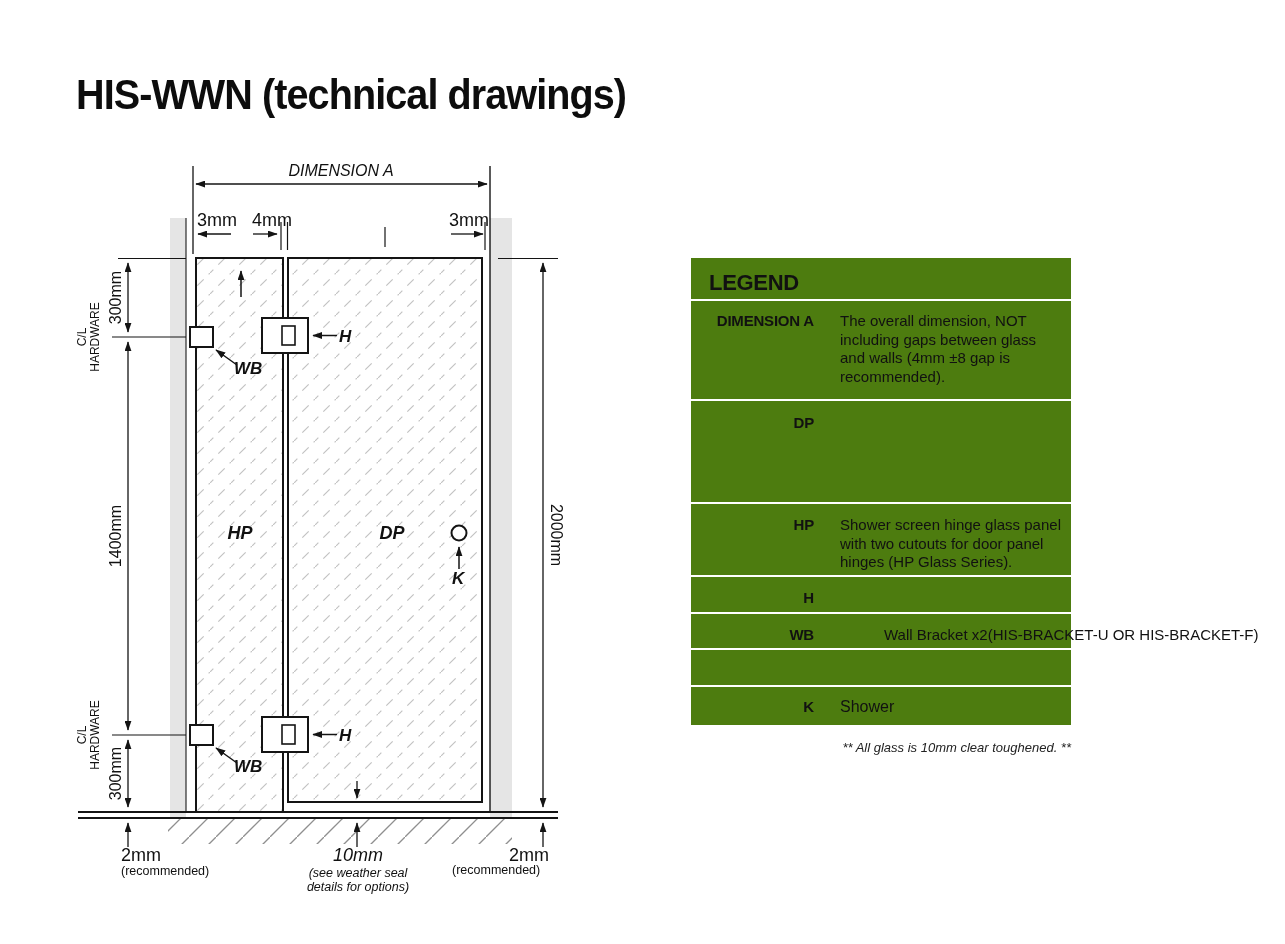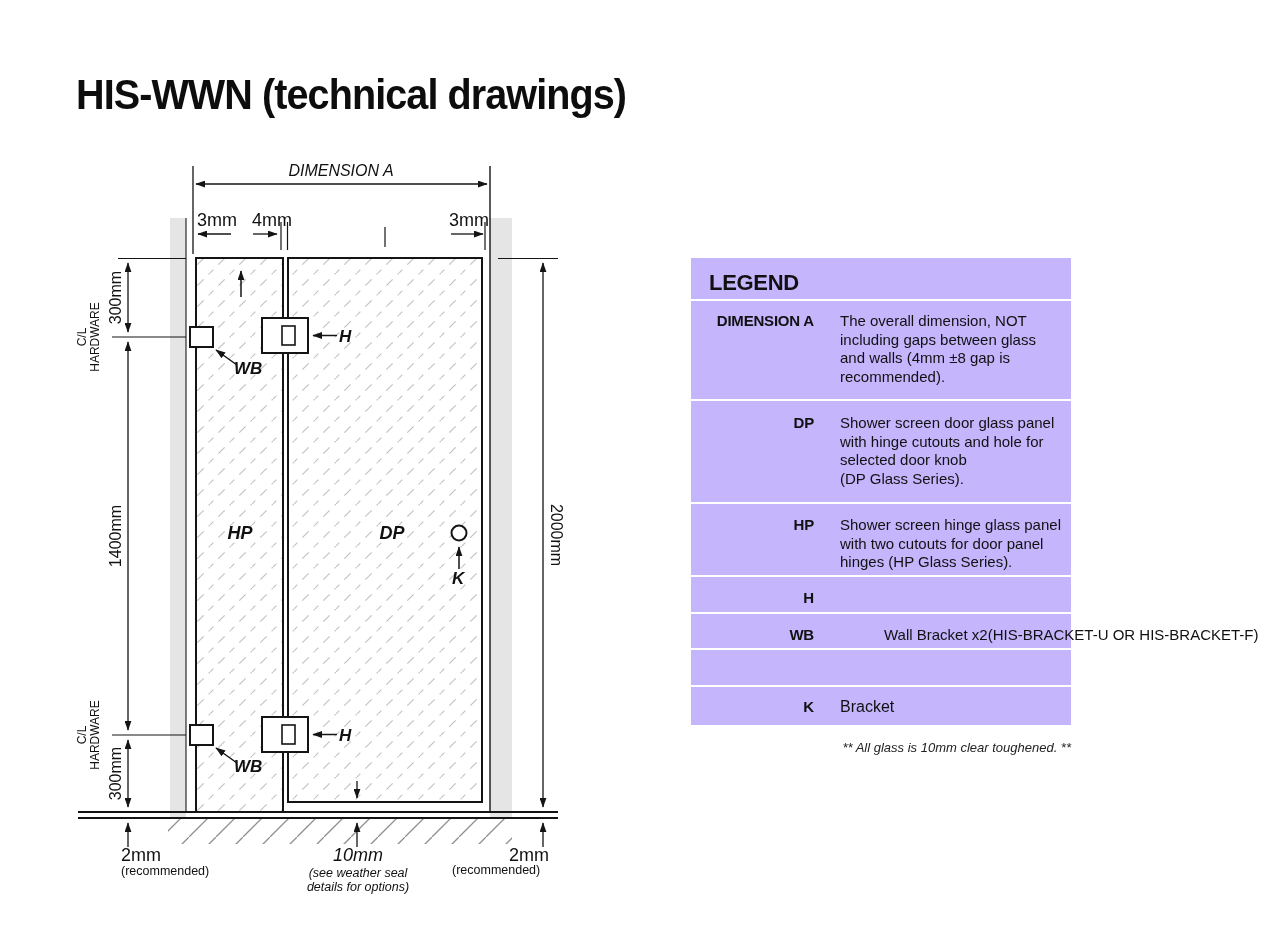--- a/index.html
+++ b/index.html
@@ -23,21 +23,21 @@
   .t12 { font-size: 12.5px; }
   .it  { font-style: italic; }
   .bi  { font-style: italic; font-weight: 700; }
   .clh { font-size: 12px; }
   .lbl { font-size: 17px; }
   .pnl { font-size: 18px; }
 
   .legend {
     position: absolute; left: 691px; top: 258px;
     width: 380px; height: 467px;
-    background: #c4b5fd;
+    background: #4d7c0f;
   }
   .legend-header {
     height: 41px; padding: 12px 0 0 18px;
     font-size: 22px; font-weight: 700; letter-spacing: -0.3px;
   }
   .lrow {
     display: grid; grid-template-columns: 123px 1fr; column-gap: 26px;
     border-top: 2px solid #ffffff;
   }
   .lkey { text-align: right; font-weight: 700; font-size: 15px; letter-spacing: -0.2px; }
@@ -164,41 +164,37 @@
 
   <div class="lrow r-dima">
     <div class="lkey">DIMENSION A</div>
     <div class="lval">The overall dimension, NOT
 including gaps between glass
 and walls (4mm ±8 gap is
 recommended).</div>
   </div>
   <div class="lrow r-dp">
     <div class="lkey">DP</div>
-    <div class="lval">Shower screen door glass panel
-with hinge cutouts and hole for
-selected door knob
-(DP Glass Series).</div>
   </div>
   <div class="lrow r-hp">
     <div class="lkey">HP</div>
     <div class="lval">Shower screen hinge glass panel
 with two cutouts for door panel
 hinges (HP Glass Series).</div>
   </div>
   <div class="lrow r-h">
     <div class="lkey">H</div>
   </div>
   <div class="lrow r-wb nowrap">
     <div class="lkey">WB</div>
     <div class="lval">Wall Bracket x2(HIS-BRACKET-U OR HIS-BRACKET-F)</div>
   </div>
   <div class="lrow r-sp">
     <div class="lkey"></div>
     <div class="lval"></div>
   </div>
   <div class="lrow r-k">
     <div class="lkey">K</div>
-    <div class="lval">Bracket</div>
+    <div class="lval">Shower</div>
   </div>
 </div>
 
 <div class="legend-footnote">** All glass is 10mm clear toughened. **</div>
 
 </body></html>

